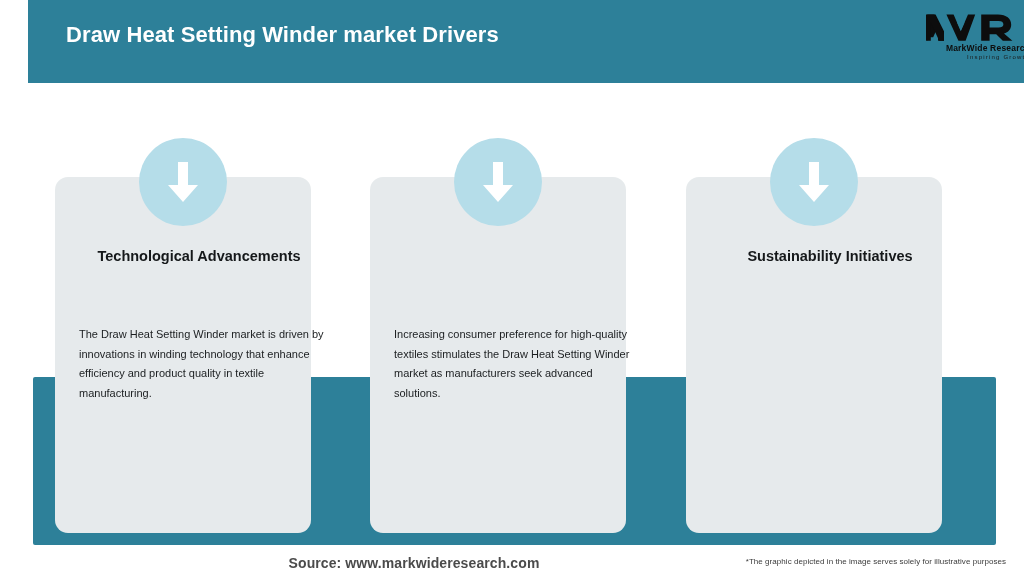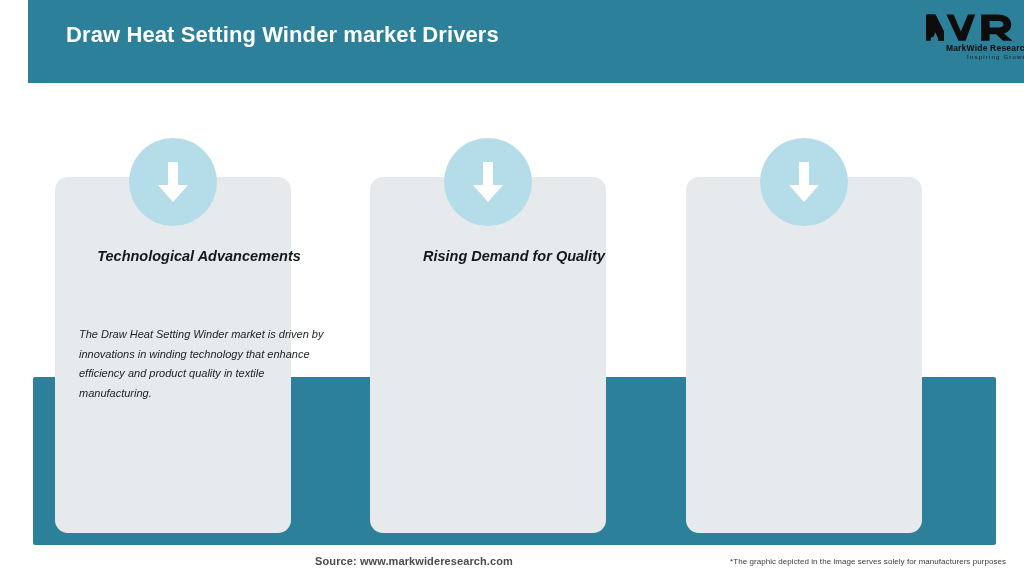--- a/index.html
+++ b/index.html
@@ -95,26 +95,25 @@
     width: 332px;
     height: 168px;
     background: #2d8099;
     border-radius: 2px;
   }
 
   .card {
     position: absolute;
     left: 0;
     top: 0;
-    width: 236px;
+    width: 256px;
     height: 356px;
     background: #e6eaec;
     border-radius: 13px;
     box-sizing: border-box;
-    font-style: italic;
   }
 
   .card-circle {
     position: absolute;
     top: -39px;
     left: 50%;
     transform: translateX(-50%);
     width: 88px;
     height: 88px;
     border-radius: 50%;
@@ -148,21 +147,21 @@
     text-align: left;
   }
 
   
   .footer-source {
     position: absolute;
     left: 0;
     top: 555px;
     width: 828px;
     text-align: center;
-    font-size: 11px;
+    font-size: 14px;
     font-weight: bold;
     color: #4b4b4b;
     letter-spacing: 0.1px;
   }
   .footer-note {
     position: absolute;
     right: 18px;
     top: 557px;
     font-size: 8px;
     color: #3b3b3b;
@@ -210,31 +209,32 @@
   </div>
 
   <div class="card-wrap c2">
     <div class="card-accent"></div>
     <div class="card">
       <div class="card-circle">
         <svg class="arrow-svg" width="34" height="44" viewBox="0 0 34 44">
           <path d="M12 2 L22 2 L22 25 L32 25 L17 42 L2 25 L12 25 Z" fill="#ffffff"></path>
         </svg>
       </div>
-      <div class="card-title">Rising Demand for Quality</div>
+      <div class="card-body">Increasing consumer preference for high-quality textiles stimulates the Draw Heat Setting Winder market as manufacturers seek advanced solutions.</div>
     </div>
   </div>
 
   <div class="card-wrap c3">
     <div class="card-accent"></div>
     <div class="card">
       <div class="card-circle">
         <svg class="arrow-svg" width="34" height="44" viewBox="0 0 34 44">
           <path d="M12 2 L22 2 L22 25 L32 25 L17 42 L2 25 L12 25 Z" fill="#ffffff"></path>
         </svg>
       </div>
+      <div class="card-title">Sustainability Initiatives</div>
     </div>
   </div>
 
 </div>
 
 <div class="footer-source">Source: www.markwideresearch.com</div>
-<div class="footer-note">*The graphic depicted in the image serves solely for manufacturers purposes</div>
+<div class="footer-note">*The graphic depicted in the image serves solely for illustrative purposes</div>
 
 </body></html>

